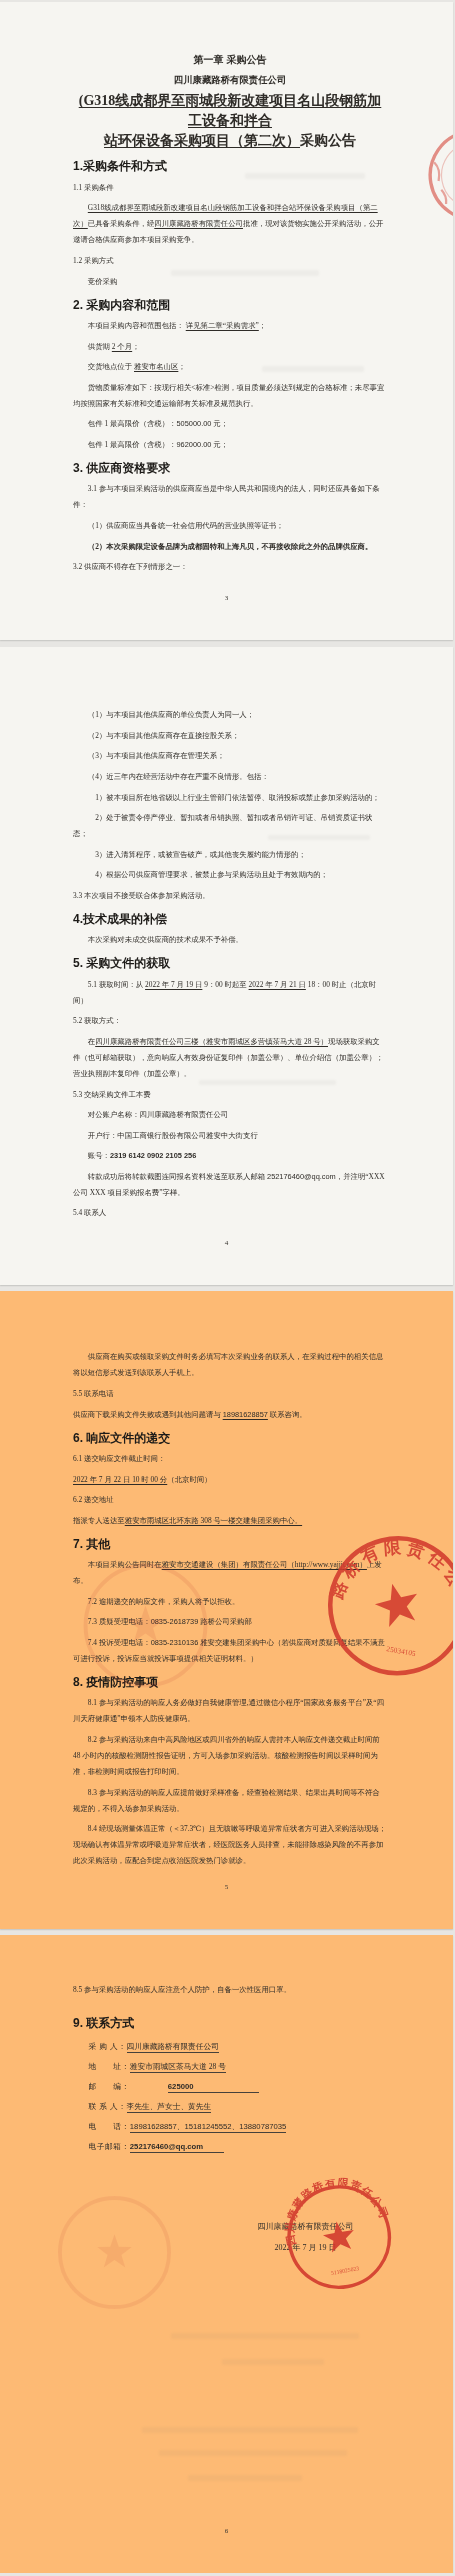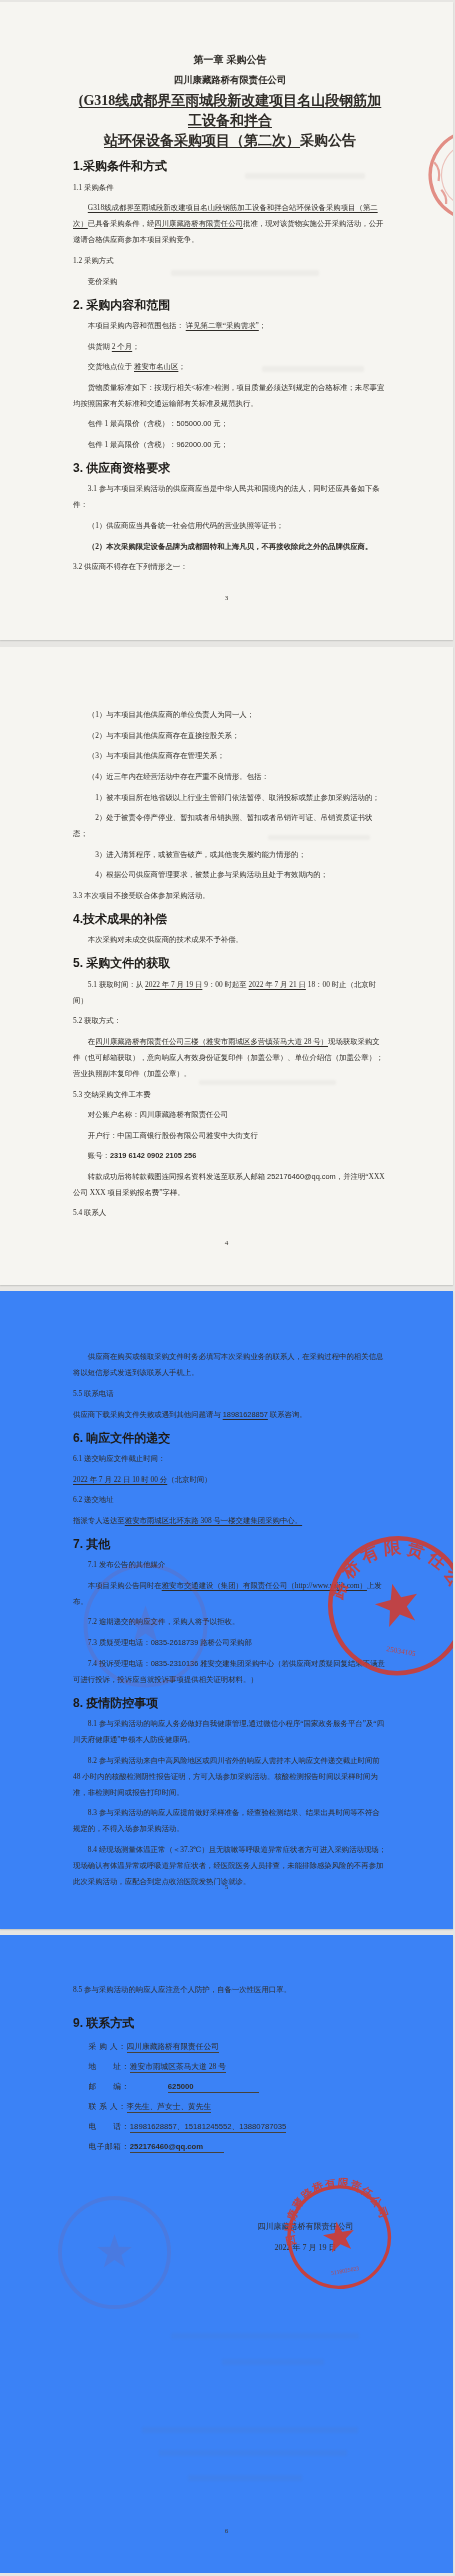--- a/index.html
+++ b/index.html
@@ -2,21 +2,21 @@
 <html style="font-size:9px"><head>
 <meta charset="utf-8">
 <style>
   html,body{margin:0;padding:0;background:#e7e6e3;width:455px;}
   body{font-family:"Liberation Serif","DejaVu Serif",serif;color:#2f2c28;}
   .page{position:relative;width:453px;height:638px;overflow:hidden;
         box-shadow:0 0.6px 1.1px rgba(0,0,0,.15);}
   .page:first-of-type{margin-top:2.3px;}
   .page + .page{margin-top:6.3px;}
   .pg-warm{background:#f6f5f1;}
-  .pg-pink{background:#3b82f6;}
+  .pg-pink{background:#fdba74;}
   .content{position:relative;padding:0 66px 0 73px;}
   .t{font-size:7.4px;line-height:16px;margin:4.6px 0;text-indent:2em;}
   .t0{text-indent:0;}
   .t3{text-indent:3em;}
   .h{font-family:"Liberation Sans","DejaVu Sans",sans-serif;font-weight:bold;
      color:#1d1b18;font-size:12px;line-height:13.7px;margin:9px 0 5.7px;text-indent:0;}
   .ttl1{font-family:"Liberation Sans","DejaVu Sans",sans-serif;font-weight:bold;
         font-size:10px;text-align:center;margin:0;padding-top:51px;line-height:13.7px;}
   .ttl2{font-size:9.4px;font-weight:bold;text-align:center;margin:7.4px 0 3.4px;line-height:13.7px;}
   .ttl3{font-size:14px;font-weight:bold;text-align:center;margin:0;line-height:20px;text-indent:0;}
@@ -119,21 +119,20 @@
     <p class="t t0">5.5 联系电话</p>
     <p class="t t0"><span>供应商下载采购文件失败或遇到其他问题请与 </span><span class="u num">18981628857</span><span> 联系咨询。</span></p>
 
     <p class="h">6. 响应文件的递交</p>
     <p class="t t0">6.1 递交响应文件截止时间：</p>
     <p class="t t0"><span class="u">2022 年 7 月 22 日 10 时 00 分</span><span>（北京时间）</span></p>
     <p class="t t0">6.2 递交地址</p>
     <p class="t t0"><span>指派专人送达至</span><span class="u">雅安市雨城区北环东路 308 号一楼交建集团采购中心。</span></p>
 
     <p class="h">7. 其他</p>
-    <p class="t">7.1 发布公告的其他媒介</p>
     <p class="t"><span>本项目采购公告同时在</span><span class="u">雅安市交通建设（集团）有限责任公司（http://www.yajjjt.com）</span><span>上发布。</span></p>
     <p class="t">7.2 逾期递交的响应文件，采购人将予以拒收。</p>
     <p class="t"><span>7.3  质疑受理电话：</span><span class="num">0835-2618739</span><span> 路桥公司采购部</span></p>
     <p class="t"><span>7.4  投诉受理电话：</span><span class="num">0835-2310136</span><span> 雅安交建集团采购中心（若供应商对质疑回复结果不满意可进行投诉，投诉应当就投诉事项提供相关证明材料。）</span></p>
 
     <p class="h">8.  疫情防控事项</p>
     <p class="t">8.1 参与采购活动的响应人务必做好自我健康管理,通过微信小程序“国家政务服务平台”及“四川天府健康通”申领本人防疫健康码。</p>
     <p class="t">8.2 参与采购活动来自中高风险地区或四川省外的响应人需持本人响应文件递交截止时间前 48 小时内的核酸检测阴性报告证明，方可入场参加采购活动。核酸检测报告时间以采样时间为准，非检测时间或报告打印时间。</p>
     <p class="t">8.3 参与采购活动的响应人应提前做好采样准备，经查验检测结果、结果出具时间等不符合规定的，不得入场参加采购活动。</p>
     <p class="t">8.4 经现场测量体温正常（＜37.3℃）且无咳嗽等呼吸道异常症状者方可进入采购活动现场；现场确认有体温异常或呼吸道异常症状者，经医院医务人员排查，未能排除感染风险的不再参加此次采购活动，应配合到定点收治医院发热门诊就诊。</p>

